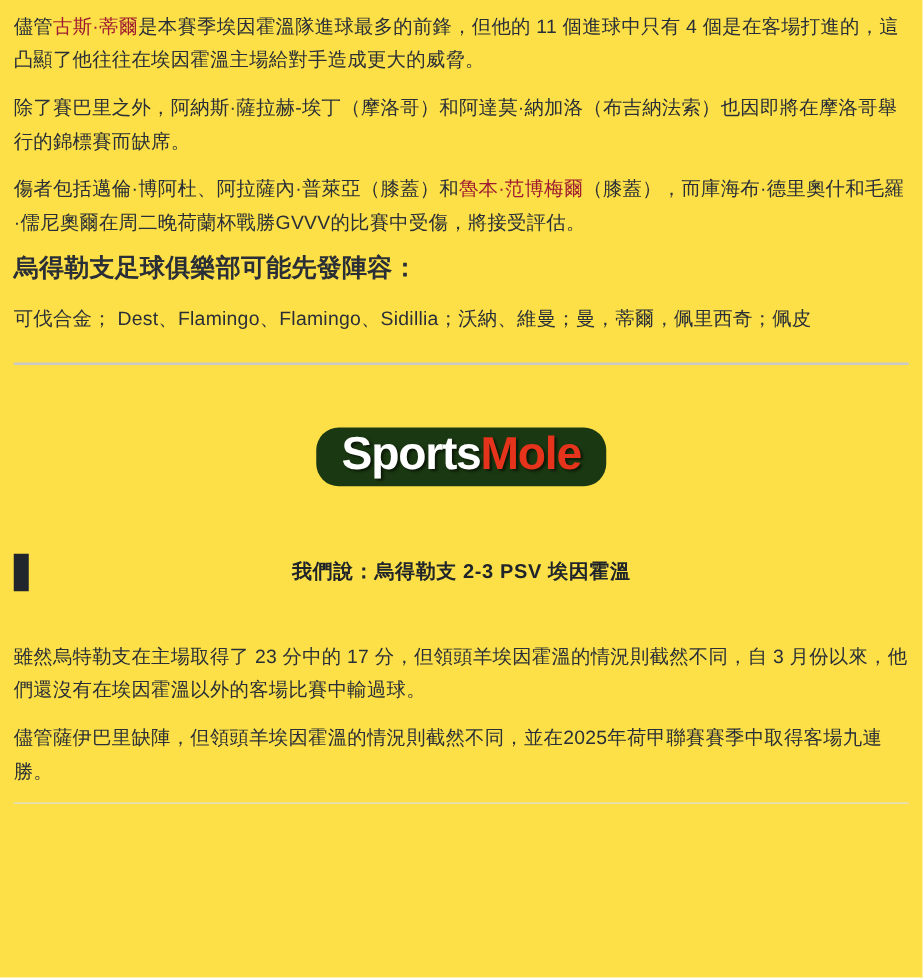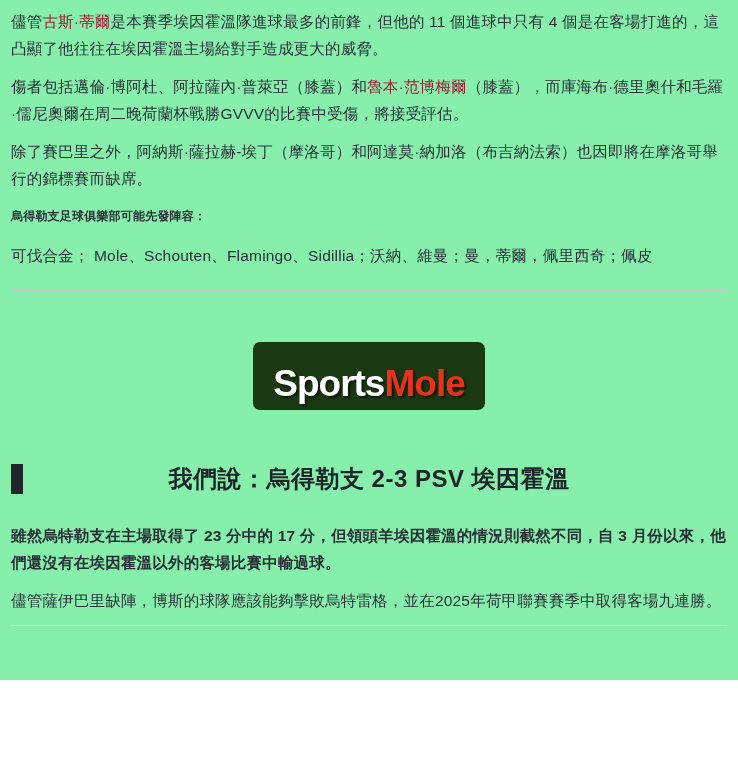--- a/index.html
+++ b/index.html
@@ -3,57 +3,58 @@
 <meta charset="utf-8">
 <style>
   * { box-sizing: border-box; }
   html, body { margin: 0; padding: 0; background: #ffffff; }
   body {
     font-family: "Liberation Sans", "DejaVu Sans", sans-serif;
     color: #2a2f37;
   }
   .page {
     width: 738px;
-    height: 680px;
+    height: 782px;
     padding: 8px 11px 0 11px;
     overflow: hidden;
-    background: #86efac;
+    background: #fde047;
   }
   .body-text {
     font-size: 15.5px;
     line-height: 27px;
     margin: 0 0 11px 0;
     letter-spacing: 0.2px;
   }
   a.player-link {
     color: #9e1b32;
     text-decoration: none;
     cursor: pointer;
   }
   .lineup-heading {
-    font-size: 12px;
+    font-size: 20px;
     line-height: 27px;
     font-weight: bold;
     margin: 8px 0 12px 0;
     letter-spacing: 0.2px;
+    font-family: Liberation Mono, monospace;
   }
   .divider {
     border: none;
     border-top: 2px solid #c9c9c9;
     margin: 21px 0 0 0;
   }
   .logo-wrap {
     text-align: center;
     margin-top: 50px;
   }
   .logo {
     display: inline-block;
     background: #1a3811;
-    border-radius: 7px;
-    padding: 21px 20px 5px 20px;
+    border-radius: 18px;
+    padding: 0 20px 5px 20px;
     text-decoration: none;
     cursor: pointer;
   }
   .logo span {
     font-size: 37px;
     font-weight: bold;
     letter-spacing: -1px;
     line-height: 42px;
     text-shadow: 2px 2px 2px rgba(0,0,0,0.55);
   }
@@ -69,62 +70,62 @@
     position: absolute;
     left: 0;
     top: 2px;
     width: 12px;
     height: 30px;
     background: #21252c;
   }
   .prediction-heading {
     display: inline-block;
     margin: 0;
-    font-size: 24px;
+    font-size: 16px;
     line-height: 34px;
     font-weight: bold;
     color: #1f242b;
     letter-spacing: 0.5px;
   }
-  .closing-first { margin-top: 26px; font-weight: bold; }
+  .closing-first { margin-top: 37px; }
   .closing-second { margin-top: 2px; }
   .bottom-divider {
     border: none;
     border-top: 1px solid #dddddd;
     margin: 7px 0 0 0;
   }
 </style>
 </head>
 <body>
 
 <div class="page">
 
   <p class="body-text"><span>儘管</span><a class="player-link">古斯·蒂爾</a><span>是本賽季埃因霍溫隊進球最多的前鋒，但他的 11 個進球中只有 4 個是在客場打進的，這凸顯了他往往在埃因霍溫主場給對手造成更大的威脅。</span></p>
 
 
+  <p class="body-text"><span>除了賽巴里之外，阿納斯·薩拉赫-埃丁（摩洛哥）和阿達莫·納加洛（布吉納法索）也因即將在摩洛哥舉行的錦標賽而缺席。</span></p>
+
   <p class="body-text"><span>傷者包括邁倫·博阿杜、阿拉薩內·普萊亞（膝蓋）和</span><a class="player-link">魯本·范博梅爾</a><span>（膝蓋），而庫海布·德里奧什和毛羅·儒尼奧爾在周二晚荷蘭杯戰勝GVVV的比賽中受傷，將接受評估。</span></p>
-
-  <p class="body-text"><span>除了賽巴里之外，阿納斯·薩拉赫-埃丁（摩洛哥）和阿達莫·納加洛（布吉納法索）也因即將在摩洛哥舉行的錦標賽而缺席。</span></p>
 
   <p class="lineup-heading">烏得勒支足球俱樂部可能先發陣容：</p>
 
 
 
-  <p class="body-text">可伐合金； Mole、Schouten、Flamingo、Sidillia；沃納、維曼；曼，蒂爾，佩里西奇；佩皮</p>
+  <p class="body-text">可伐合金； Dest、Flamingo、Flamingo、Sidillia；沃納、維曼；曼，蒂爾，佩里西奇；佩皮</p>
 
   <hr class="divider">
 
   <div class="logo-wrap">
     <a class="logo"><span class="logo-sports">Sports</span><span class="logo-mole">Mole</span></a>
   </div>
 
   <div class="prediction-heading-row">
     <span class="accent-bar"></span>
     <h2 class="prediction-heading">我們說：烏得勒支 2-3 PSV 埃因霍溫</h2>
   </div>
 
   <p class="body-text closing-first">雖然烏特勒支在主場取得了 23 分中的 17 分，但領頭羊埃因霍溫的情況則截然不同，自 3 月份以來，他們還沒有在埃因霍溫以外的客場比賽中輸過球。</p>
 
-  <p class="body-text closing-second">儘管薩伊巴里缺陣，博斯的球隊應該能夠擊敗烏特雷格，並在2025年荷甲聯賽賽季中取得客場九連勝。</p>
+  <p class="body-text closing-second">儘管薩伊巴里缺陣，但領頭羊埃因霍溫的情況則截然不同，並在2025年荷甲聯賽賽季中取得客場九連勝。</p>
 
   <hr class="bottom-divider">
 
 </div>
 
 </body></html>

